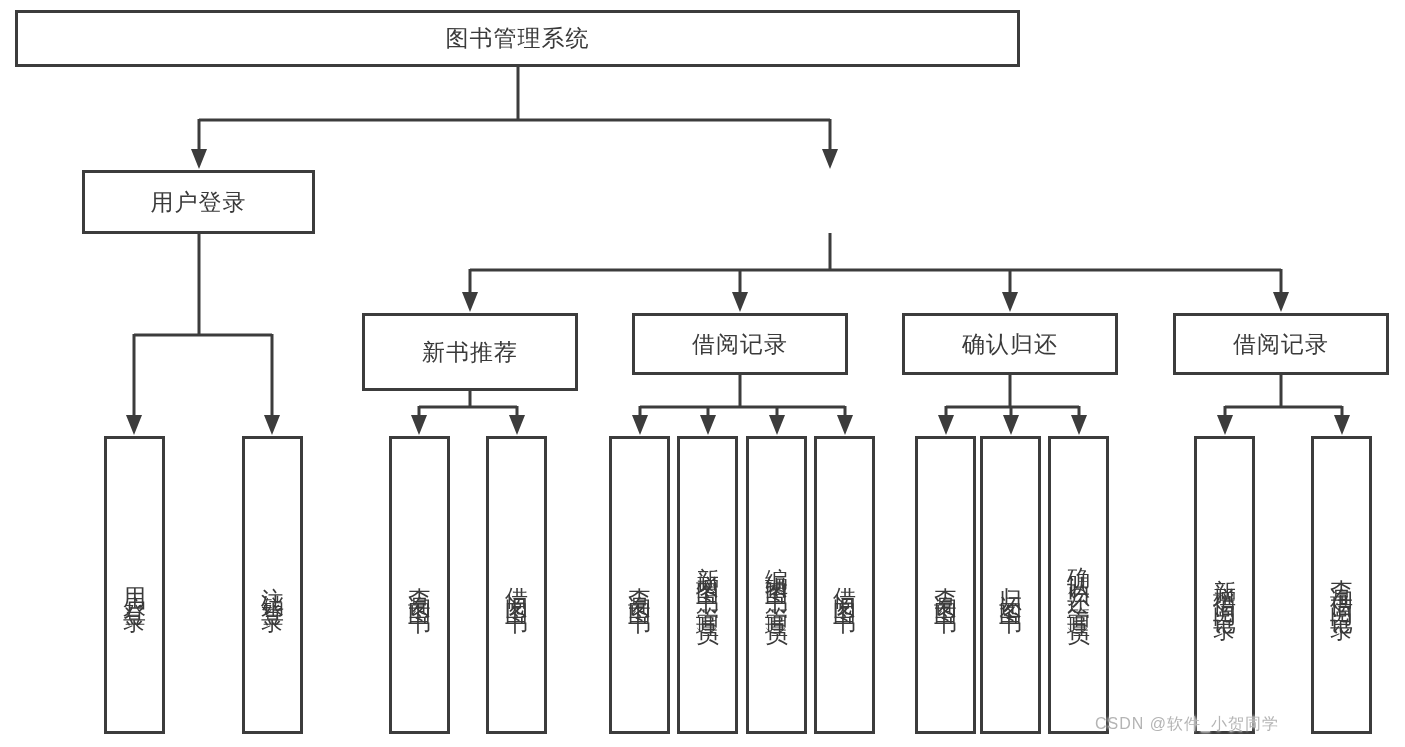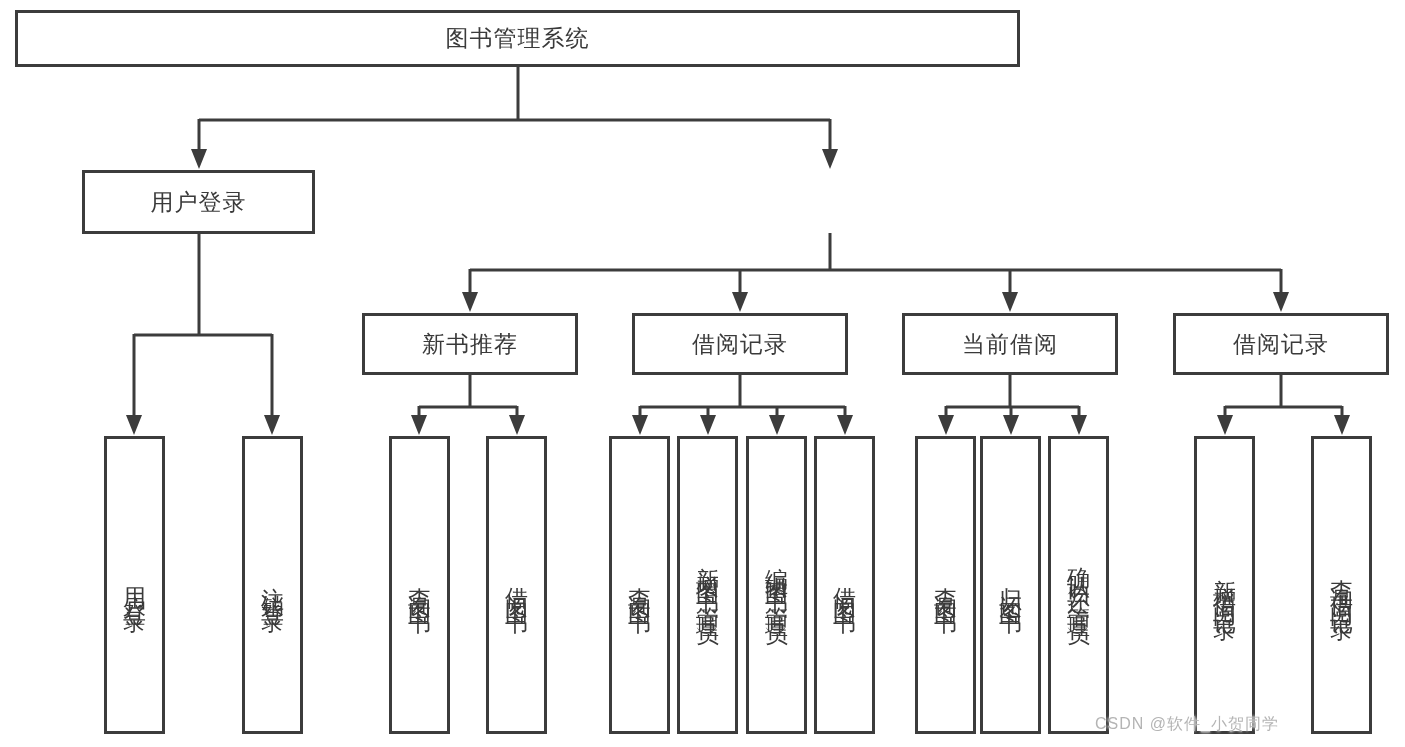--- a/index.html
+++ b/index.html
@@ -115,28 +115,28 @@
   </svg>
 
   <div class="hbox" style="left:15px;top:10px;width:1005px;height:57px">
     <span class="label">图书管理系统</span>
   </div>
 
   <div class="hbox" style="left:82px;top:170px;width:233px;height:64px">
     <span class="label">用户登录</span>
   </div>
 
-  <div class="hbox" style="left:362px;top:313px;width:216px;height:62px">
+  <div class="hbox" style="left:362px;top:313px;width:216px;height:78px">
     <span class="label">新书推荐</span>
   </div>
   <div class="hbox" style="left:632px;top:313px;width:216px;height:62px">
     <span class="label">借阅记录</span>
   </div>
   <div class="hbox" style="left:902px;top:313px;width:216px;height:62px">
-    <span class="label">当前借阅</span>
+    <span class="label">确认归还</span>
   </div>
   <div class="hbox" style="left:1173px;top:313px;width:216px;height:62px">
     <span class="label">借阅记录</span>
   </div>
 
   <div class="vbox" style="left:104px">
     <span class="vlabel">用户登录</span>
   </div>
   <div class="vbox" style="left:242px">
     <span class="vlabel">注销登录</span>

